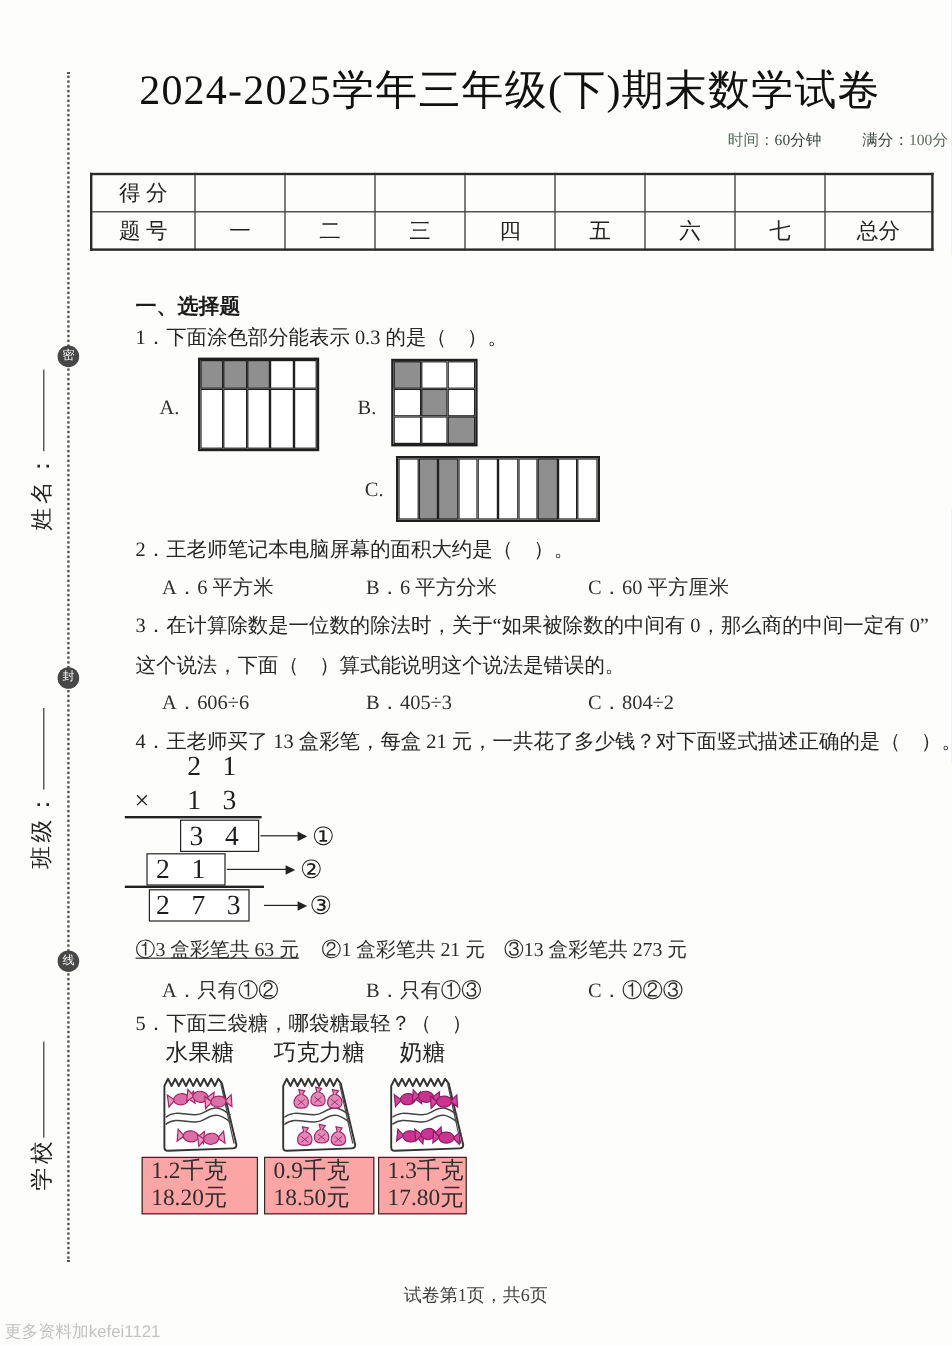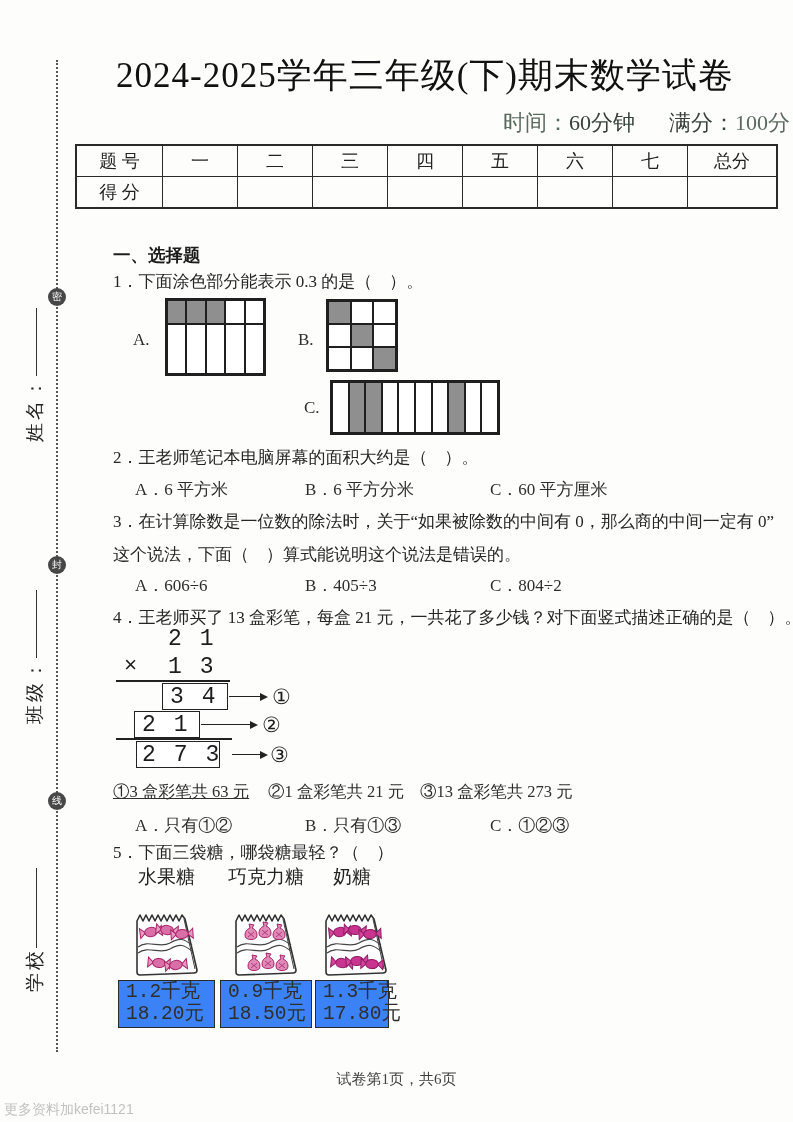--- a/index.html
+++ b/index.html
@@ -16,21 +16,21 @@
     font-family:"Liberation Sans","DejaVu Sans",sans-serif;
   }
   .seal-group{
     position:absolute;left:22px;transform:rotate(-90deg);transform-origin:0 0;
     white-space:nowrap;font-size:19px;letter-spacing:3px;color:#222;
   }
   .seal-group .wline{display:inline-block;border-bottom:1.8px solid #333;vertical-align:4px;}
   
   .title{position:absolute;left:70px;top:52px;width:710px;text-align:center;
     font-size:35px;font-weight:normal;color:#111;letter-spacing:1px;}
-  .meta{position:absolute;left:390px;top:108px;width:400px;text-align:right;font-size:22px;}
+  .meta{position:absolute;left:390px;top:108px;width:400px;text-align:right;font-size:13px;}
   .meta .grn{color:#5a6b5e;}
   .meta .drk{color:#37413a;}
   .meta .gap{display:inline-block;width:34px;}
   
   .score-table{position:absolute;left:75px;top:144px;border-collapse:collapse;table-layout:fixed;}
   .score-table td{border:1.6px solid #2a2a2a;height:30px;text-align:center;
     font-size:18px;color:#222;padding:0;}
   .score-table{border:2.5px solid #2a2a2a;}
   
   .sec-head{position:absolute;left:113px;top:243px;font-size:17.5px;font-weight:bold;color:#1c1c1c;}
@@ -41,36 +41,36 @@
   .note-row{position:absolute;left:113px;font-size:16.5px;white-space:nowrap;}
   .note-row .n1{display:inline-block;width:155px;text-decoration:underline;}
   .note-row .n2{display:inline-block;width:152px;}
   
   .grid-label{position:absolute;font-size:17px;}
   .grid-box{position:absolute;border:2px solid #1f1f1f;background:#fff;box-sizing:border-box;}
   .grow{display:flex;}
   .gcell{flex:1;border:1px solid #1f1f1f;box-sizing:border-box;background:#fff;}
   .gcell.shaded{background:#8f8f8f;}
   
-  .mult{position:absolute;left:116px;top:626px;width:300px;height:160px;font-size:23px;color:#1d1d1d;font-family:Liberation Mono, monospace;}
+  .mult{position:absolute;left:104px;top:626px;width:300px;height:160px;font-size:23px;color:#1d1d1d;}
   .mult .mrow{position:absolute;letter-spacing:18px;}
   .mult .msign{position:absolute;left:8px;top:28px;font-size:22px;}
   .mult .hline{position:absolute;height:0;border-top:2px solid #222;}
   .mbox{position:absolute;border:1.5px solid #222;height:27px;line-height:26px;
     letter-spacing:18px;box-sizing:border-box;background:#fff;}
   .arr{position:absolute;height:0;border-top:1.6px solid #222;}
   .arr:after{content:"";position:absolute;right:-2px;top:-4.5px;
     border-left:8px solid #222;border-top:4px solid transparent;border-bottom:4px solid transparent;}
   .mtag{position:absolute;font-size:21px;color:#1d1d1d;}
   
   .bag-col{position:absolute;top:864px;text-align:center;}
-  .bag-name{font-size:19px;color:#242424;margin-bottom:16px;white-space:nowrap;}
+  .bag-name{font-size:19px;color:#242424;margin-bottom:0;white-space:nowrap;}
   .bag-fig{display:block;margin:0 auto;}
-  .bag-box{border:1.8px solid #2b2b2b;background:#3b82f6;font-size:19.5px;line-height:21.5px;
-    text-align:left;padding:1px 0 2px 7px;margin-top:2px;white-space:nowrap;font-family:Liberation Mono, monospace;}
+  .bag-box{border:1.8px solid #2b2b2b;background:#fca5a5;font-size:19.5px;line-height:21.5px;
+    text-align:left;padding:1px 0 2px 7px;margin-top:2px;white-space:nowrap;}
   
   .page-info{position:absolute;left:0;right:0;top:1070px;text-align:center;font-size:15px;color:#3f3f3f;}
   .watermark{position:absolute;left:4px;top:1101px;font-size:14px;color:#c2c2c2;
     font-family:Liberation Sans, sans-serif;}
 </style>
 </head>
 <body>
 
 <div class="page">
 
@@ -90,40 +90,40 @@
   </div>
 
   <div class="title">2024-2025学年三年级(下)期末数学试卷</div>
   <div class="meta">
     <span class="grn">时间：</span><span class="drk">60分钟</span><span class="gap"></span><span class="drk">满分：</span><span class="grn">100分</span>
   </div>
 
   <table class="score-table">
     <tbody>
         <tr>
+      <td>得 分</td>
+      <td></td>
+          <td></td>
+      <td></td>
+          <td></td>
+      <td></td>
+          <td></td>
+      <td></td>
+          <td></td>
+    </tr>
+    <tr>
       <td style="width:85px;">题 号</td>
       <td style="width:74px;">一</td>
       <td style="width:74px;">二</td>
       <td style="width:74px;">三</td>
       <td style="width:74px;">四</td>
       <td style="width:74px;">五</td>
       <td style="width:74px;">六</td>
       <td style="width:74px;">七</td>
       <td style="width:88px;">总分</td>
-    </tr>
-    <tr>
-      <td>得 分</td>
-      <td></td>
-          <td></td>
-      <td></td>
-          <td></td>
-      <td></td>
-          <td></td>
-      <td></td>
-          <td></td>
     </tr>
   </tbody>
     </table>
 
   <div class="sec-head">一、选择题</div>
 
   <div class="stem" style="top:270px;">1．下面涂色部分能表示 0.3 的是（　）。</div>
   <div class="grid-label" style="left:133px;top:330px;">A.</div>
   <div class="grid-box" style="left:165px;top:298px;width:101px;">
       <div class="grow" style="height: 24px;">

